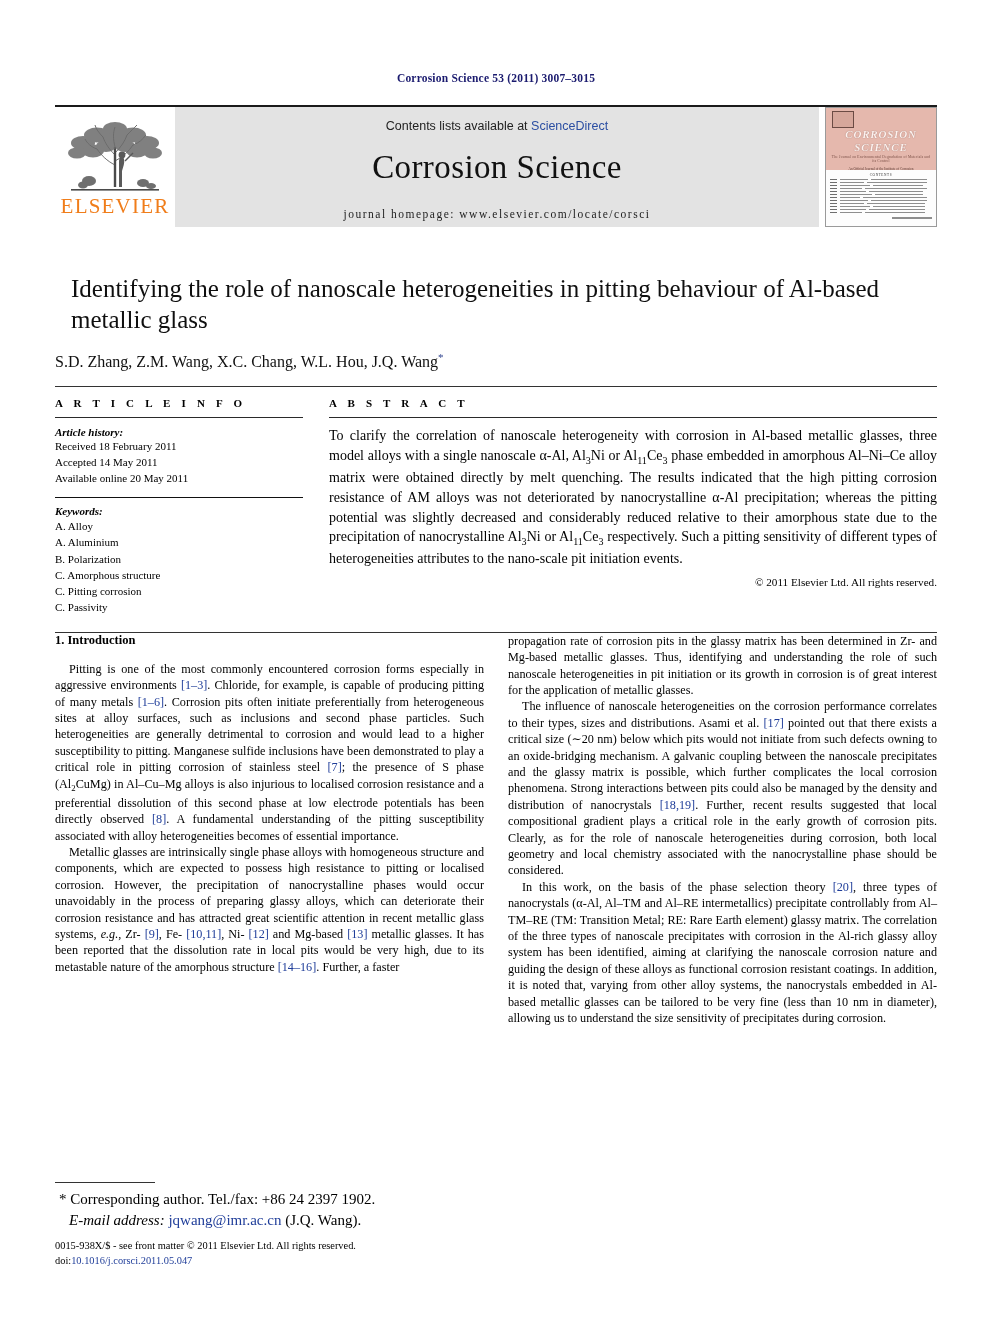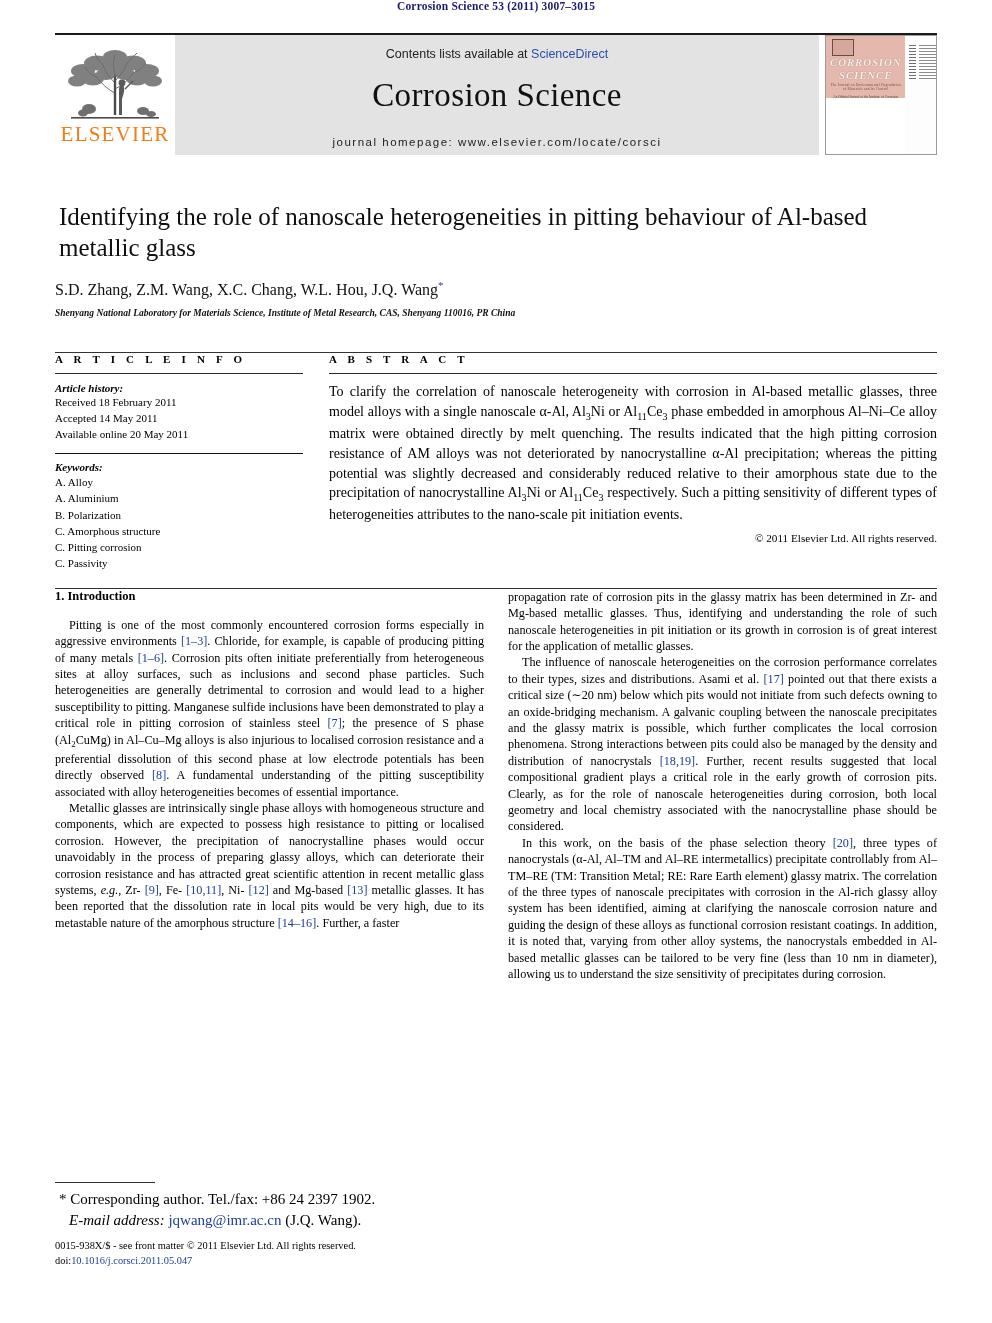--- a/index.html
+++ b/index.html
@@ -23,20 +23,21 @@
     padding: 0 55px;
   }
 
   
   .running-head {
     text-align: center;
     font-size: 11.5px;
     font-weight: bold;
     color: #1a1a6e;
     letter-spacing: .2px;
+    padding-top: 72px;
   }
 
   
   .masthead {
     margin-top: 21px;
     border-top: 2px solid #1a1a1a;
     display: flex;
     align-items: stretch;
     height: 120px;
   }
@@ -78,35 +79,35 @@
     color: #2b4ea2;
   }
   .journal-title {
     font-family: "Liberation Serif", serif;
     font-size: 33px;
     color: #111;
     margin-top: 16px;
     letter-spacing: .4px;
   }
   .homepage-line {
-    font-family: Liberation Sans, sans-serif;
+    font-family: Liberation Serif, serif;
     font-size: 11.5px;
     color: #222;
     letter-spacing: 1.5px;
     margin-top: 22px;
   }
   .cover-thumb {
     width: 112px;
     flex: 0 0 112px;
     margin-left: 6px;
     border: 1px solid #9a9a9a;
     background: #fff;
     box-sizing: border-box;
     display: flex;
-    flex-direction: row;
+    flex-direction: column;
     overflow: hidden;
   }
   .cover-top {
     background: #e5b8ad;
     height: 62px;
     position: relative;
     padding: 3px 4px;
     box-sizing: border-box;
   }
   .cover-box {
@@ -163,41 +164,41 @@
     justify-content: flex-end;
   }
 
   
   .title-block { margin-top: 46px; }
   .article-title {
     font-size: 25px;
     font-weight: 400;
     line-height: 1.24;
     color: #0f0f0f;
-    margin: 4px;
+    margin: 16px;
   }
   .authors {
     font-size: 16px;
     margin-top: 16px;
     color: #111;
   }
   .authors sup { color:#2b3f8c; font-size: 11px; }
   .affiliation {
     font-size: 9.5px;
     font-style: italic;
     font-weight: bold;
     margin-top: 9px;
     color: #111;
   }
 
   
   .info-abstract {
-    margin-top: 34px;
+    margin-top: 15px;
     border-top: 1px solid #333;
-    padding-top: 0;
+    padding-top: 10px;
     display: flex;
     gap: 26px;
   }
   .col-info { width: 248px; flex: 0 0 248px; }
   .col-abstract { flex: 1 1 auto; }
   .sec-head {
     font-family: "Liberation Serif", serif;
     font-size: 11px;
     font-weight: bold;
     letter-spacing: 4.2px;
@@ -420,21 +421,20 @@
         </div>
       </div>
     </div>
   </div>
 
   <div class="title-block">
     <h1 class="article-title">Identifying the role of nanoscale heterogeneities in pitting behaviour of Al-based metallic glass</h1>
     <div class="authors">
       <span>S.D. Zhang, Z.M. Wang, X.C. Chang, W.L. Hou, J.Q. Wang</span><sup>*</sup>
     </div>
-    <div class="affiliation">Shenyang National Laboratory for Materials Science, Institute of Metal Research, CAS, Shenyang 110016, PR China</div>
   </div>
 
   <div class="info-abstract">
 
     <div class="col-info">
       <div class="sec-head">A R T I C L E   I N F O</div>
       <div class="rule"></div>
       <div class="info-label">Article history:</div>
       <div class="info-line">Received 18 February 2011</div>
       <div class="info-line">Accepted 14 May 2011</div>

